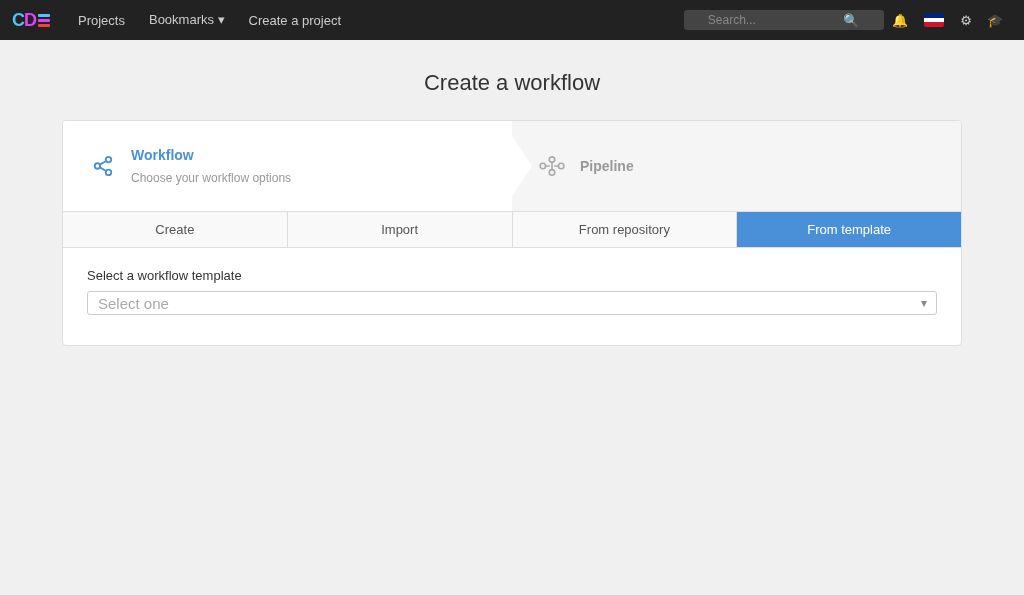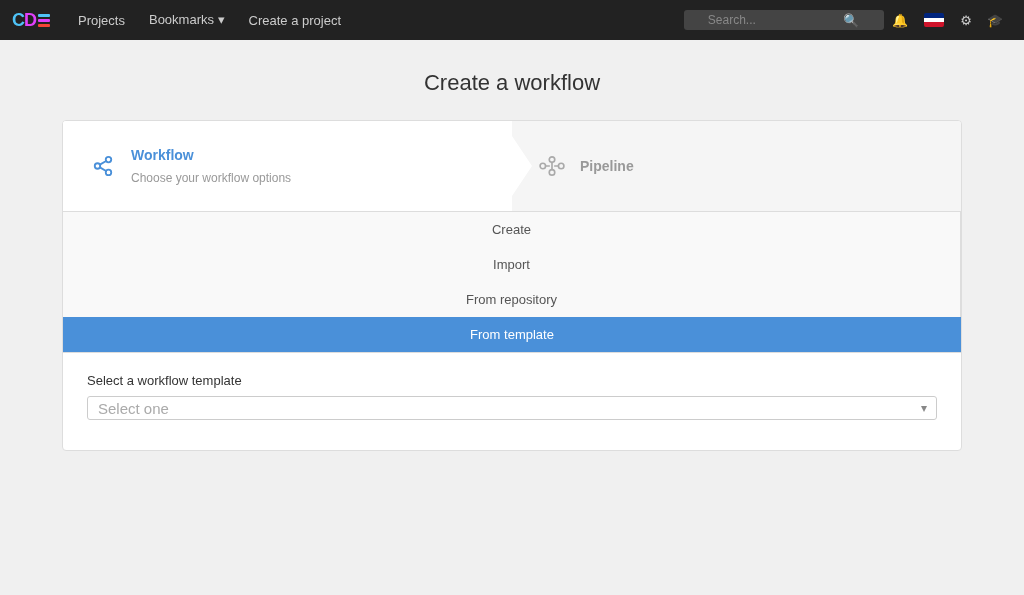--- a/index.html
+++ b/index.html
@@ -165,21 +165,20 @@
     .step-desc {
       font-size: 12px;
       color: #999;
       margin-top: 8px;
     }
 
     
     .tab-bar {
       display: flex;
       border-bottom: 1px solid #ddd;
-      flex-direction: column;
     }
     .tab-item {
       flex: 1;
       text-align: center;
       padding: 10px 0;
       font-size: 13px;
       color: #555;
       cursor: pointer;
       background: #f9f9f9;
       border-right: 1px solid #ddd;

